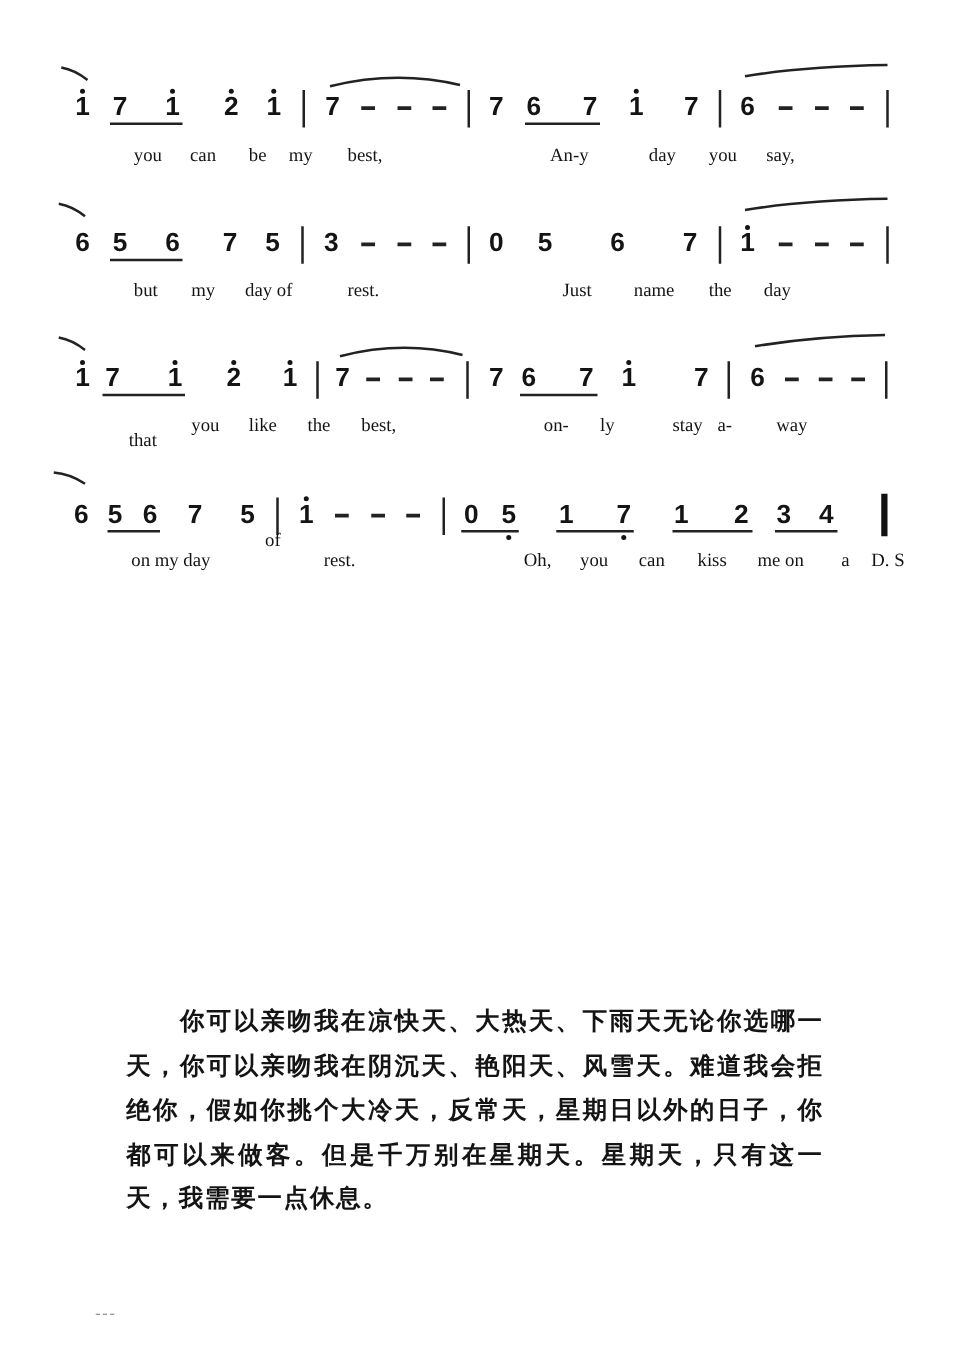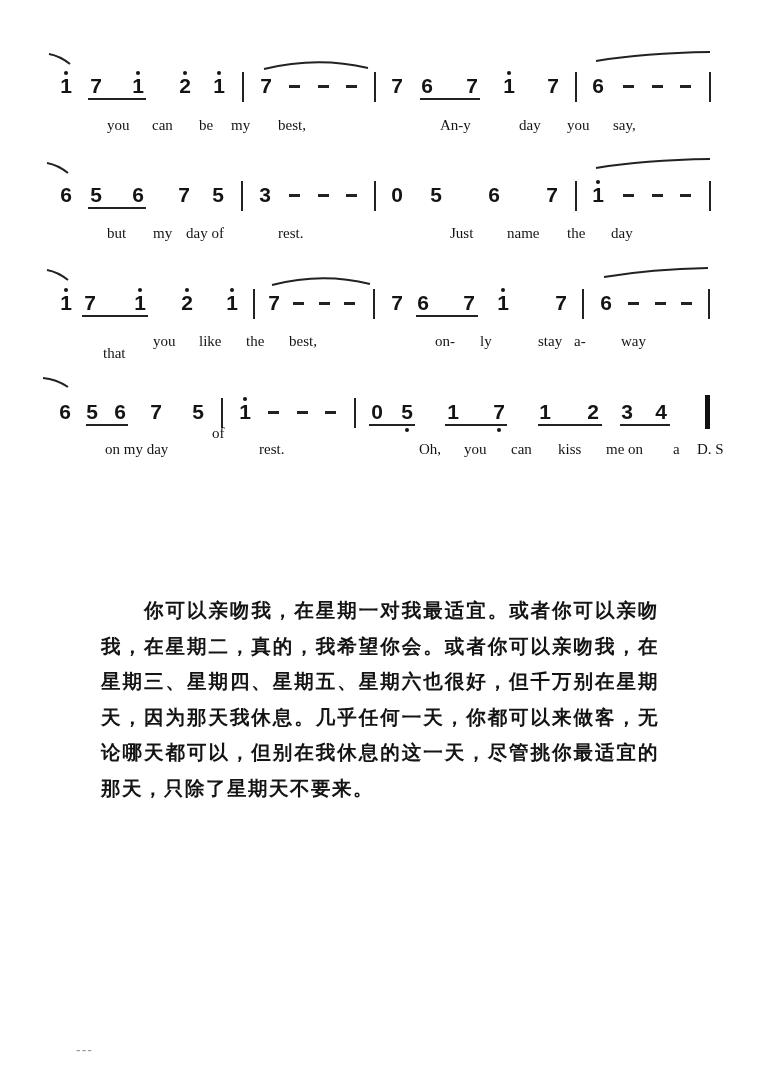--- a/index.html
+++ b/index.html
@@ -100,21 +100,21 @@
       </svg>
     <span class="n" style="left:598px;top:184px">1</span>
     <span class="dotabove" style="left:596px;top:180px"></span>
     <span class="dash" style="left:623px;top:194px"></span>
     <span class="dash" style="left:652px;top:194px"></span>
     <span class="dash" style="left:680px;top:194px"></span>
     <span class="bar" style="left:709px;top:181px"></span>
 
     <span class="ly" style="left:82px;top:222px">but</span>
     <span class="ly" style="left:128px;top:222px">my</span>
-    <span class="ly" style="left:161px;top:222px">day of</span>
+    <span class="ly" style="left:171px;top:222px">day of</span>
     <span class="ly" style="left:253px;top:222px">rest.</span>
     <span class="ly" style="left:425px;top:222px">Just</span>
     <span class="ly" style="left:482px;top:222px">name</span>
     <span class="ly" style="left:542px;top:222px">the</span>
     <span class="ly" style="left:586px;top:222px">day</span>
   </div>
 
   <div>
     <svg class="slur" style="left:46px;top:268px" width="24" height="14">
         <path d="M1 2 Q12 4 22 12" stroke="#222" stroke-width="2" fill="none"></path>
@@ -206,16 +206,16 @@
     <span class="ly" style="left:394px;top:438px">Oh,</span>
     <span class="ly" style="left:439px;top:438px">you</span>
     <span class="ly" style="left:486px;top:438px">can</span>
     <span class="ly" style="left:533px;top:438px">kiss</span>
     <span class="ly" style="left:581px;top:438px">me on</span>
     <span class="ly" style="left:648px;top:438px">a</span>
     <span class="ly" style="left:672px;top:438px">D. S</span>
   </div>
 
 
-  <div class="para" style="top:593px;text-indent:43px">你可以亲吻我，在星期一对我最适宜。或者你可以亲吻我，在星期二，真的，我希望你会。或者你可以亲吻我，在星期三、星期四、星期五、星期六也很好，但千万别在星期天，因为那天我休息。几乎任何一天，你都可以来做客，无论哪天都可以，但别在我休息的这一天，尽管挑你最适宜的那天，只除了星期天不要来。</div>
+  <div class="para" style="top:799px;text-indent:43px">你可以亲吻我在凉快天、大热天、下雨天无论你选哪一天，你可以亲吻我在阴沉天、艳阳天、风雪天。难道我会拒绝你，假如你挑个大冷天，反常天，星期日以外的日子，你都可以来做客。但是千万别在星期天。星期天，只有这一天，我需要一点休息。</div>
 
   <div class="pageno">---</div>
 </div>
 
 </body></html>

